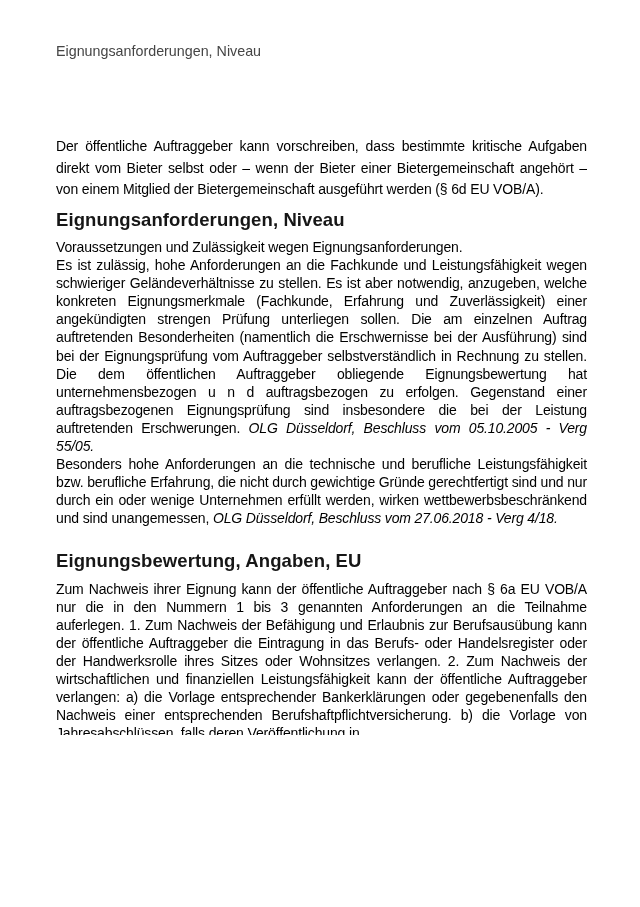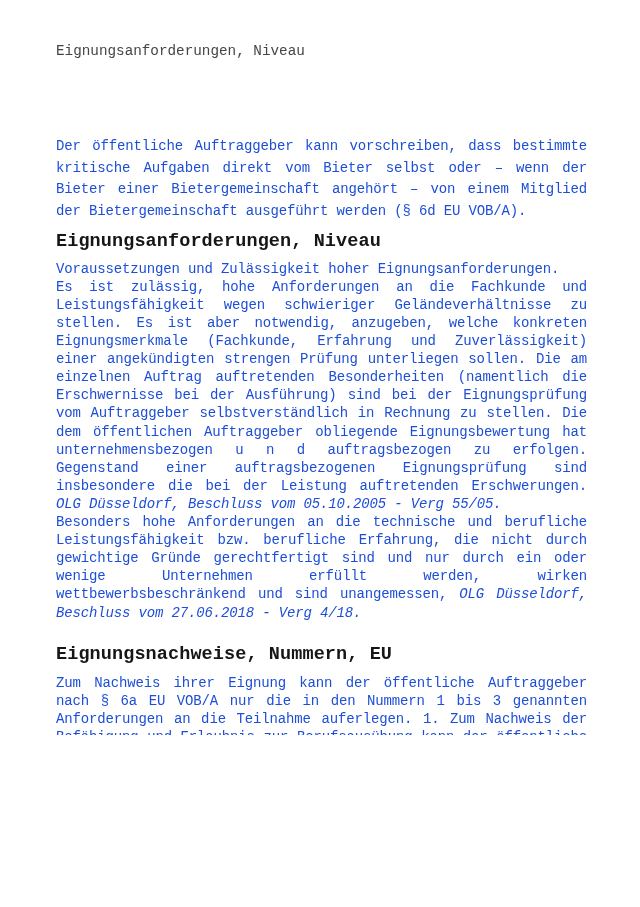--- a/index.html
+++ b/index.html
@@ -8,36 +8,36 @@
     background: #ffffff;
   }
   .page {
     position: relative;
     width: 640px;
     height: 735px;
     background: #ffffff;
     box-sizing: border-box;
     padding: 0 53px 0 56px;
     overflow: hidden;
-    font-family: Liberation Mono, monospace;
+    font-family: Liberation Sans, sans-serif;
     color: #3d3d3d;
   }
   .running-header {
     margin: 43px 0 0 0;
     font-size: 14.3px;
     line-height: 17px;
     color: #454545;
   }
   p.body-text {
     margin: 0;
     font-size: 14px;
     letter-spacing: -0.15px;
     line-height: 18.1px;
     text-align: justify;
-    color: #1d4ed8;
+    color: #000000;
   }
   p.intro {
     margin-top: 76px;
     line-height: 21.7px;
   }
   h1.heading {
     margin: 0;
     font-size: 18.5px;
     line-height: 24px;
     font-weight: bold;
@@ -66,25 +66,25 @@
 <body>
 
 <div class="page">
 
   <div class="running-header">Eignungsanforderungen, Niveau</div>
 
   <p class="body-text intro">Der öffentliche Auftraggeber kann vorschreiben, dass bestimmte kritische Aufgaben direkt vom Bieter selbst oder – wenn der Bieter einer Bietergemeinschaft angehört – von einem Mitglied der Bietergemeinschaft ausgeführt werden (§ 6d EU VOB/A).</p>
 
   <h1 class="heading heading-1">Eignungsanforderungen, Niveau</h1>
 
-  <p class="body-text subtitle">Voraussetzungen und Zulässigkeit hoher Eignungsanforderungen.</p>
+  <p class="body-text subtitle">Voraussetzungen und Zulässigkeit wegen Eignungsanforderungen.</p>
 
   <p class="body-text para-main"><span>Es ist zulässig, hohe Anforderungen an die Fachkunde und Leistungsfähigkeit wegen schwieriger Geländeverhältnisse zu stellen. Es ist aber notwendig, anzugeben, welche konkreten Eignungsmerkmale (Fachkunde, Erfahrung und Zuverlässigkeit) einer angekündigten strengen Prüfung unterliegen sollen. Die am einzelnen Auftrag auftretenden Besonderheiten (namentlich die Erschwernisse bei der Ausführung) sind bei der Eignungsprüfung vom Auftraggeber selbstverständlich in Rechnung zu stellen. Die dem öffentlichen Auftraggeber obliegende Eignungsbewertung hat unternehmensbezogen u n d auftragsbezogen zu erfolgen. Gegenstand einer auftragsbezogenen Eignungsprüfung sind insbesondere die bei der Leistung auftretenden Erschwerungen. </span><span class="citation">OLG Düsseldorf, Beschluss vom 05.10.2005 - Verg 55/05.</span></p>
 
   <p class="body-text para-second"><span>Besonders hohe Anforderungen an die technische und berufliche Leistungsfähigkeit bzw. berufliche Erfahrung, die nicht durch gewichtige Gründe gerechtfertigt sind und nur durch ein oder wenige Unternehmen erfüllt werden, wirken wettbewerbsbeschränkend und sind unangemessen, </span><span class="citation">OLG Düsseldorf, Beschluss vom 27.06.2018 - Verg 4/18.</span></p>
 
-  <h1 class="heading heading-2">Eignungsnachweise, Nummern, EU</h1>
+  <h1 class="heading heading-2">Eignungsbewertung, Angaben, EU</h1>
 
   <p class="body-text para-ev">Zum Nachweis ihrer Eignung kann der öffentliche Auftraggeber nach § 6a EU VOB/A nur die in den Nummern 1 bis 3 genannten Anforderungen an die Teilnahme auferlegen. 1. Zum Nachweis der Befähigung und Erlaubnis zur Berufsausübung kann der öffentliche Auftraggeber die Eintragung in das Berufs- oder Handelsregister oder der Handwerksrolle ihres Sitzes oder Wohnsitzes verlangen. 2. Zum Nachweis der wirtschaftlichen und finanziellen Leistungsfähigkeit kann der öffentliche Auftraggeber verlangen: a) die Vorlage entsprechender Bankerklärungen oder gegebenenfalls den Nachweis einer entsprechenden Berufshaftpflichtversicherung. b) die Vorlage von Jahresabschlüssen, falls deren Veröffentlichung in</p>
 
   <div class="page-number">160</div>
 
 </div>
 
 </body></html>

